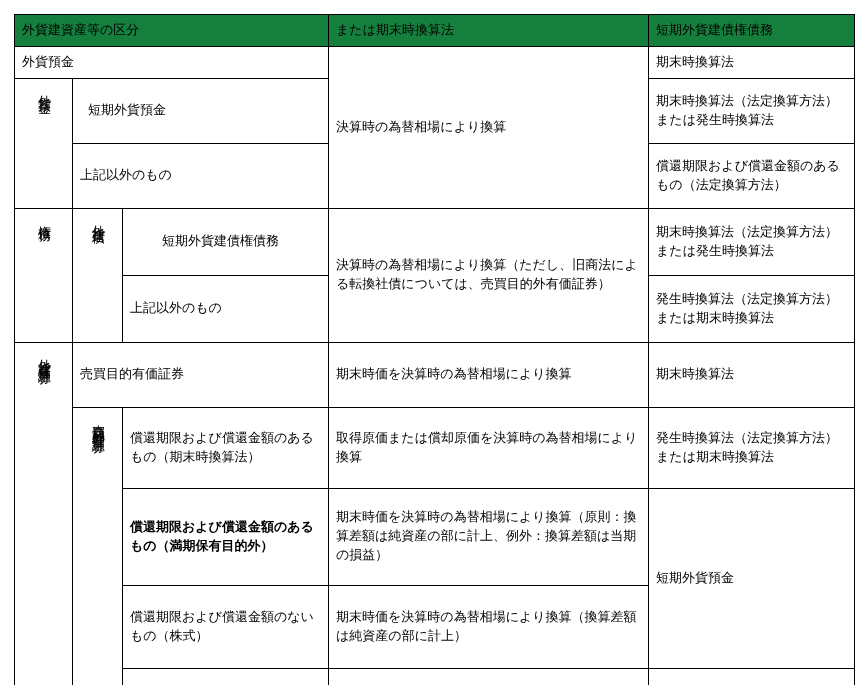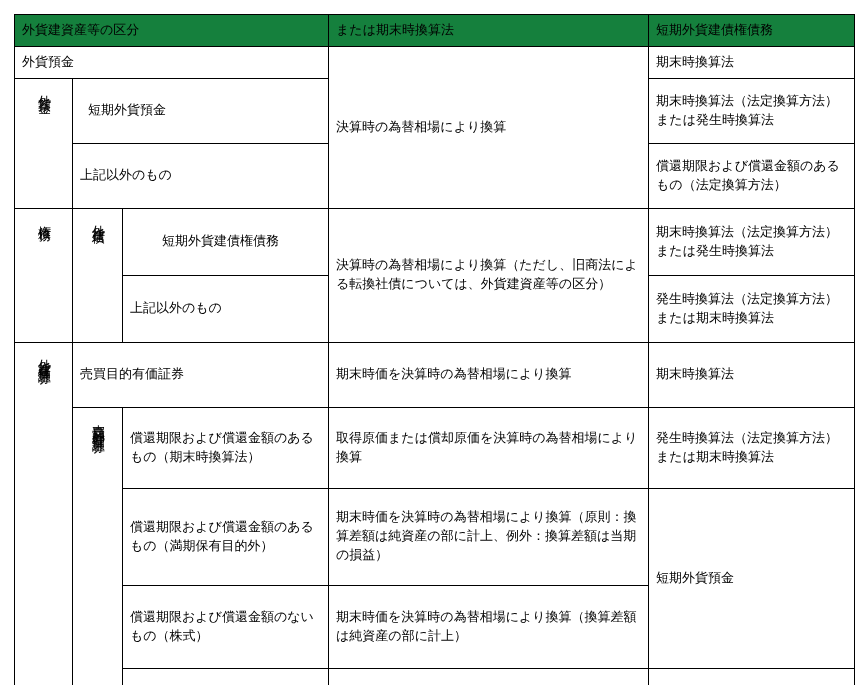--- a/index.html
+++ b/index.html
@@ -100,21 +100,21 @@
 
       <tr>
         <td colspan="2" class="label-c" style="height:52px;">上記以外のもの</td>
         <td class="body-txt">償還期限および償還金額のあるもの（法定換算方法）</td>
       </tr>
 
       <tr>
         <td rowspan="2" class="vert"><span>権債務</span></td>
         <td rowspan="2" class="vert"><span>外貨建債</span></td>
         <td class="label-c" style="height:54px;padding-left:39px;">短期外貨建債権債務</td>
-        <td rowspan="2" class="body-txt">決算時の為替相場により換算（ただし、旧商法による転換社債については、外貨建資産等の区分）</td>
+        <td rowspan="2" class="body-txt">決算時の為替相場により換算（ただし、旧商法による転換社債については、売買目的外有価証券）</td>
         <td class="body-txt">期末時換算法（法定換算方法）または発生時換算法</td>
       </tr>
 
       <tr>
         <td class="label-c" style="height:54px;">上記以外のもの</td>
         <td class="body-txt">発生時換算法（法定換算方法）または期末時換算法</td>
       </tr>
 
       <tr>
         <td rowspan="5" class="vert"><span>外貨建有価証券</span></td>
@@ -124,21 +124,21 @@
       </tr>
 
       <tr>
         <td rowspan="4" class="vert"><span>売買目的外有価証券</span></td>
         <td class="body-txt" style="height:68px;">償還期限および償還金額のあるもの（期末時換算法）</td>
         <td class="body-txt">取得原価または償却原価を決算時の為替相場により換算</td>
         <td class="body-txt">発生時換算法（法定換算方法）または期末時換算法</td>
       </tr>
 
       <tr>
-        <td class="body-txt" style="height:84px;">償還期限および償還金額のあるもの（満期保有目的外）</td>
+        <td class="body-txt" style="height:84px;font-weight:bold;">償還期限および償還金額のあるもの（満期保有目的外）</td>
         <td class="body-txt">期末時価を決算時の為替相場により換算（原則：換算差額は純資産の部に計上、例外：換算差額は当期の損益）</td>
         <td rowspan="2" class="body-txt">短期外貨預金</td>
       </tr>
 
       <tr>
         <td class="body-txt" style="height:70px;">償還期限および償還金額のないもの（株式）</td>
         <td class="body-txt">期末時価を決算時の為替相場により換算（換算差額は純資産の部に計上）</td>
       </tr>
 
       <tr>

